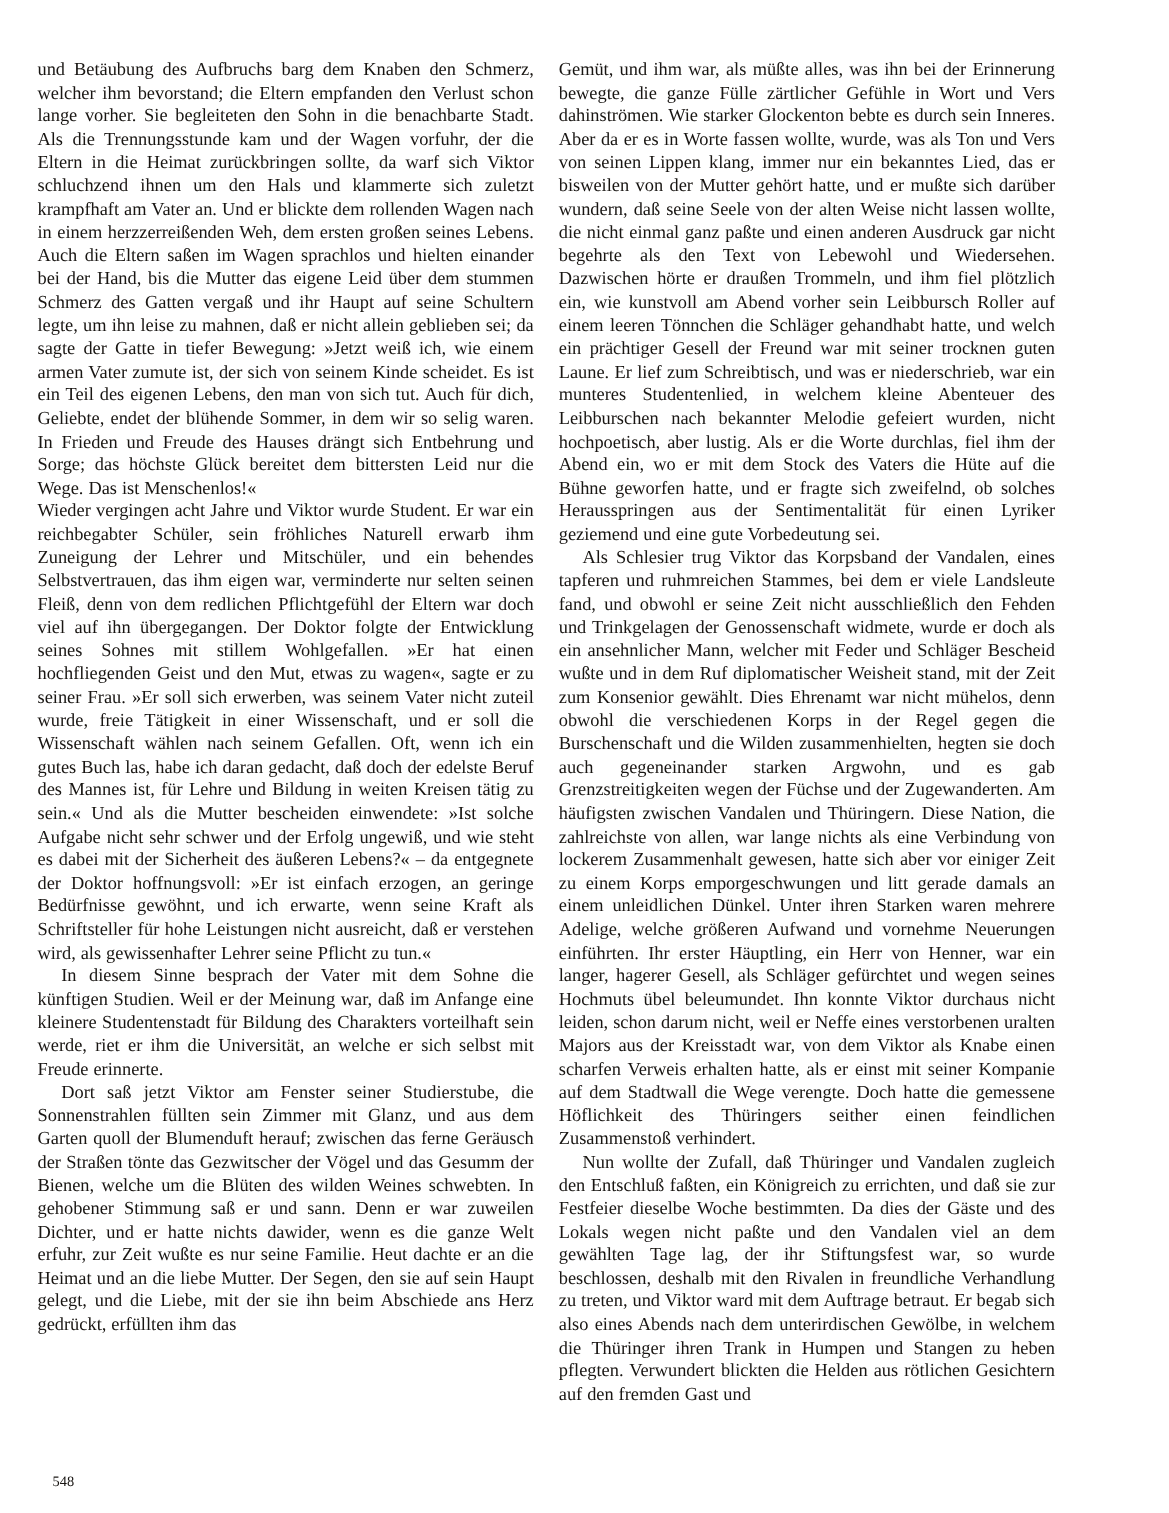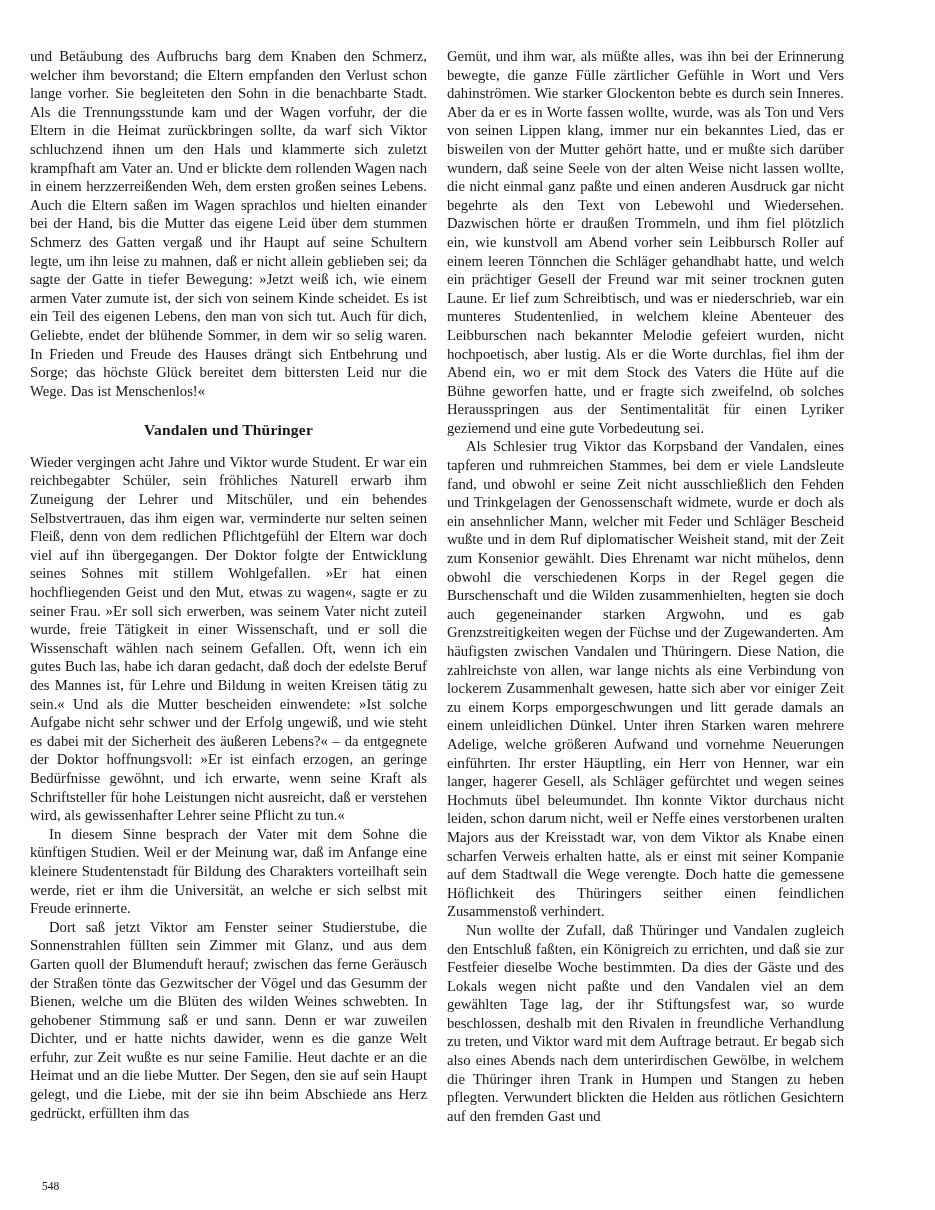--- a/index.html
+++ b/index.html
@@ -54,21 +54,20 @@
     color: #181512;
   }
 </style>
 </head>
 <body>
 
 <div class="page">
   <div class="columns">
     <div class="col">
       <p>und Betäubung des Aufbruchs barg dem Knaben den Schmerz, welcher ihm bevorstand; die Eltern empfanden den Verlust schon lange vorher. Sie begleiteten den Sohn in die benachbarte Stadt. Als die Trennungsstunde kam und der Wagen vorfuhr, der die Eltern in die Heimat zurückbringen sollte, da warf sich Viktor schluchzend ihnen um den Hals und klammerte sich zuletzt krampfhaft am Vater an. Und er blickte dem rollenden Wagen nach in einem herzzerreißenden Weh, dem ersten großen seines Lebens. Auch die Eltern saßen im Wagen sprachlos und hielten einander bei der Hand, bis die Mutter das eigene Leid über dem stummen Schmerz des Gatten vergaß und ihr Haupt auf seine Schultern legte, um ihn leise zu mahnen, daß er nicht allein geblieben sei; da sagte der Gatte in tiefer Bewegung: »Jetzt weiß ich, wie einem armen Vater zumute ist, der sich von seinem Kinde scheidet. Es ist ein Teil des eigenen Lebens, den man von sich tut. Auch für dich, Geliebte, endet der blühende Sommer, in dem wir so selig waren. In Frieden und Freude des Hauses drängt sich Entbehrung und Sorge; das höchste Glück bereitet dem bittersten Leid nur die Wege. Das ist Menschenlos!«</p>
-      <div class="section-heading">Vandalen und Thüringer</div>
       <p>Wieder vergingen acht Jahre und Viktor wurde Student. Er war ein reichbegabter Schüler, sein fröhliches Naturell erwarb ihm Zuneigung der Lehrer und Mitschüler, und ein behendes Selbstvertrauen, das ihm eigen war, verminderte nur selten seinen Fleiß, denn von dem redlichen Pflichtgefühl der Eltern war doch viel auf ihn übergegangen. Der Doktor folgte der Entwicklung seines Sohnes mit stillem Wohlgefallen. »Er hat einen hochfliegenden Geist und den Mut, etwas zu wagen«, sagte er zu seiner Frau. »Er soll sich erwerben, was seinem Vater nicht zuteil wurde, freie Tätigkeit in einer Wissenschaft, und er soll die Wissenschaft wählen nach seinem Gefallen. Oft, wenn ich ein gutes Buch las, habe ich daran gedacht, daß doch der edelste Beruf des Mannes ist, für Lehre und Bildung in weiten Kreisen tätig zu sein.« Und als die Mutter bescheiden einwendete: »Ist solche Aufgabe nicht sehr schwer und der Erfolg ungewiß, und wie steht es dabei mit der Sicherheit des äußeren Lebens?« – da entgegnete der Doktor hoffnungsvoll: »Er ist einfach erzogen, an geringe Bedürfnisse gewöhnt, und ich erwarte, wenn seine Kraft als Schriftsteller für hohe Leistungen nicht ausreicht, daß er verstehen wird, als gewissenhafter Lehrer seine Pflicht zu tun.«</p>
       <p class="indent">In diesem Sinne besprach der Vater mit dem Sohne die künftigen Studien. Weil er der Meinung war, daß im Anfange eine kleinere Studentenstadt für Bildung des Charakters vorteilhaft sein werde, riet er ihm die Universität, an welche er sich selbst mit Freude erinnerte.</p>
       <p class="indent">Dort saß jetzt Viktor am Fenster seiner Studierstube, die Sonnenstrahlen füllten sein Zimmer mit Glanz, und aus dem Garten quoll der Blumenduft herauf; zwischen das ferne Geräusch der Straßen tönte das Gezwitscher der Vögel und das Gesumm der Bienen, welche um die Blüten des wilden Weines schwebten. In gehobener Stimmung saß er und sann. Denn er war zuweilen Dichter, und er hatte nichts dawider, wenn es die ganze Welt erfuhr, zur Zeit wußte es nur seine Familie. Heut dachte er an die Heimat und an die liebe Mutter. Der Segen, den sie auf sein Haupt gelegt, und die Liebe, mit der sie ihn beim Abschiede ans Herz gedrückt, erfüllten ihm das</p>
     </div>
     <div class="col">
       <p>Gemüt, und ihm war, als müßte alles, was ihn bei der Erinnerung bewegte, die ganze Fülle zärtlicher Gefühle in Wort und Vers dahinströmen. Wie starker Glockenton bebte es durch sein Inneres. Aber da er es in Worte fassen wollte, wurde, was als Ton und Vers von seinen Lippen klang, immer nur ein bekanntes Lied, das er bisweilen von der Mutter gehört hatte, und er mußte sich darüber wundern, daß seine Seele von der alten Weise nicht lassen wollte, die nicht einmal ganz paßte und einen anderen Ausdruck gar nicht begehrte als den Text von Lebewohl und Wiedersehen. Dazwischen hörte er draußen Trommeln, und ihm fiel plötzlich ein, wie kunstvoll am Abend vorher sein Leibbursch Roller auf einem leeren Tönnchen die Schläger gehandhabt hatte, und welch ein prächtiger Gesell der Freund war mit seiner trocknen guten Laune. Er lief zum Schreibtisch, und was er niederschrieb, war ein munteres Studentenlied, in welchem kleine Abenteuer des Leibburschen nach bekannter Melodie gefeiert wurden, nicht hochpoetisch, aber lustig. Als er die Worte durchlas, fiel ihm der Abend ein, wo er mit dem Stock des Vaters die Hüte auf die Bühne geworfen hatte, und er fragte sich zweifelnd, ob solches Herausspringen aus der Sentimentalität für einen Lyriker geziemend und eine gute Vorbedeutung sei.</p>
       <p class="indent">Als Schlesier trug Viktor das Korpsband der Vandalen, eines tapferen und ruhmreichen Stammes, bei dem er viele Landsleute fand, und obwohl er seine Zeit nicht ausschließlich den Fehden und Trinkgelagen der Genossenschaft widmete, wurde er doch als ein ansehnlicher Mann, welcher mit Feder und Schläger Bescheid wußte und in dem Ruf diplomatischer Weisheit stand, mit der Zeit zum Konsenior gewählt. Dies Ehrenamt war nicht mühelos, denn obwohl die verschiedenen Korps in der Regel gegen die Burschenschaft und die Wilden zusammenhielten, hegten sie doch auch gegeneinander starken Argwohn, und es gab Grenzstreitigkeiten wegen der Füchse und der Zugewanderten. Am häufigsten zwischen Vandalen und Thüringern. Diese Nation, die zahlreichste von allen, war lange nichts als eine Verbindung von lockerem Zusammenhalt gewesen, hatte sich aber vor einiger Zeit zu einem Korps emporgeschwungen und litt gerade damals an einem unleidlichen Dünkel. Unter ihren Starken waren mehrere Adelige, welche größeren Aufwand und vornehme Neuerungen einführten. Ihr erster Häuptling, ein Herr von Henner, war ein langer, hagerer Gesell, als Schläger gefürchtet und wegen seines Hochmuts übel beleumundet. Ihn konnte Viktor durchaus nicht leiden, schon darum nicht, weil er Neffe eines verstorbenen uralten Majors aus der Kreisstadt war, von dem Viktor als Knabe einen scharfen Verweis erhalten hatte, als er einst mit seiner Kompanie auf dem Stadtwall die Wege verengte. Doch hatte die gemessene Höflichkeit des Thüringers seither einen feindlichen Zusammenstoß verhindert.</p>
       <p class="indent">Nun wollte der Zufall, daß Thüringer und Vandalen zugleich den Entschluß faßten, ein Königreich zu errichten, und daß sie zur Festfeier dieselbe Woche bestimmten. Da dies der Gäste und des Lokals wegen nicht paßte und den Vandalen viel an dem gewählten Tage lag, der ihr Stiftungsfest war, so wurde beschlossen, deshalb mit den Rivalen in freundliche Verhandlung zu treten, und Viktor ward mit dem Auftrage betraut. Er begab sich also eines Abends nach dem unterirdischen Gewölbe, in welchem die Thüringer ihren Trank in Humpen und Stangen zu heben pflegten. Verwundert blickten die Helden aus rötlichen Gesichtern auf den fremden Gast und</p>
     </div>
   </div>

